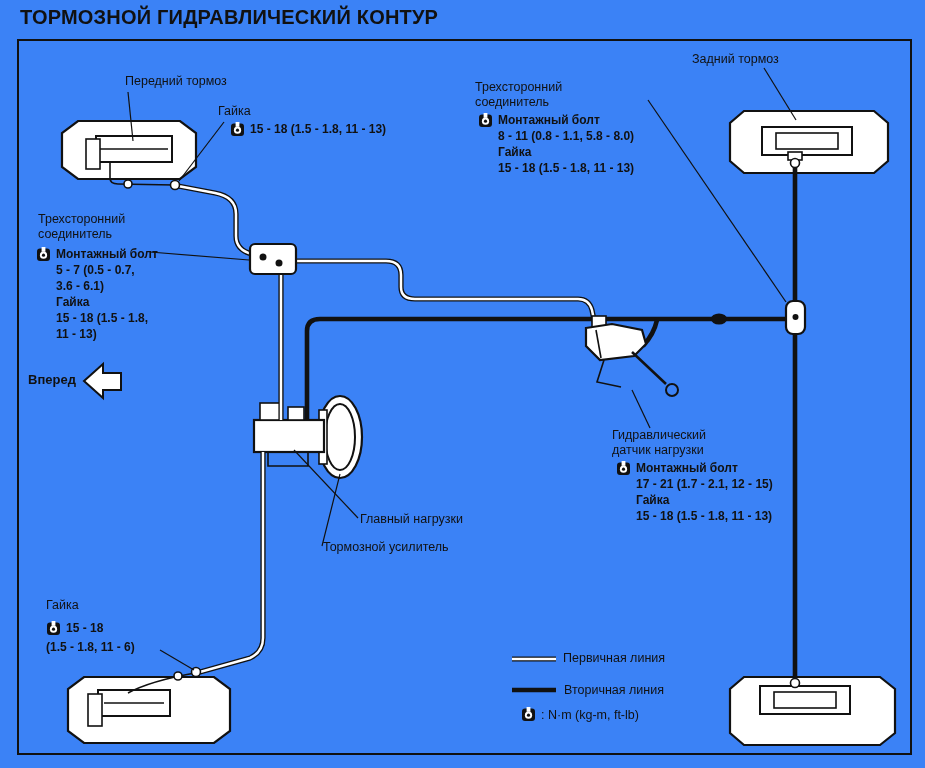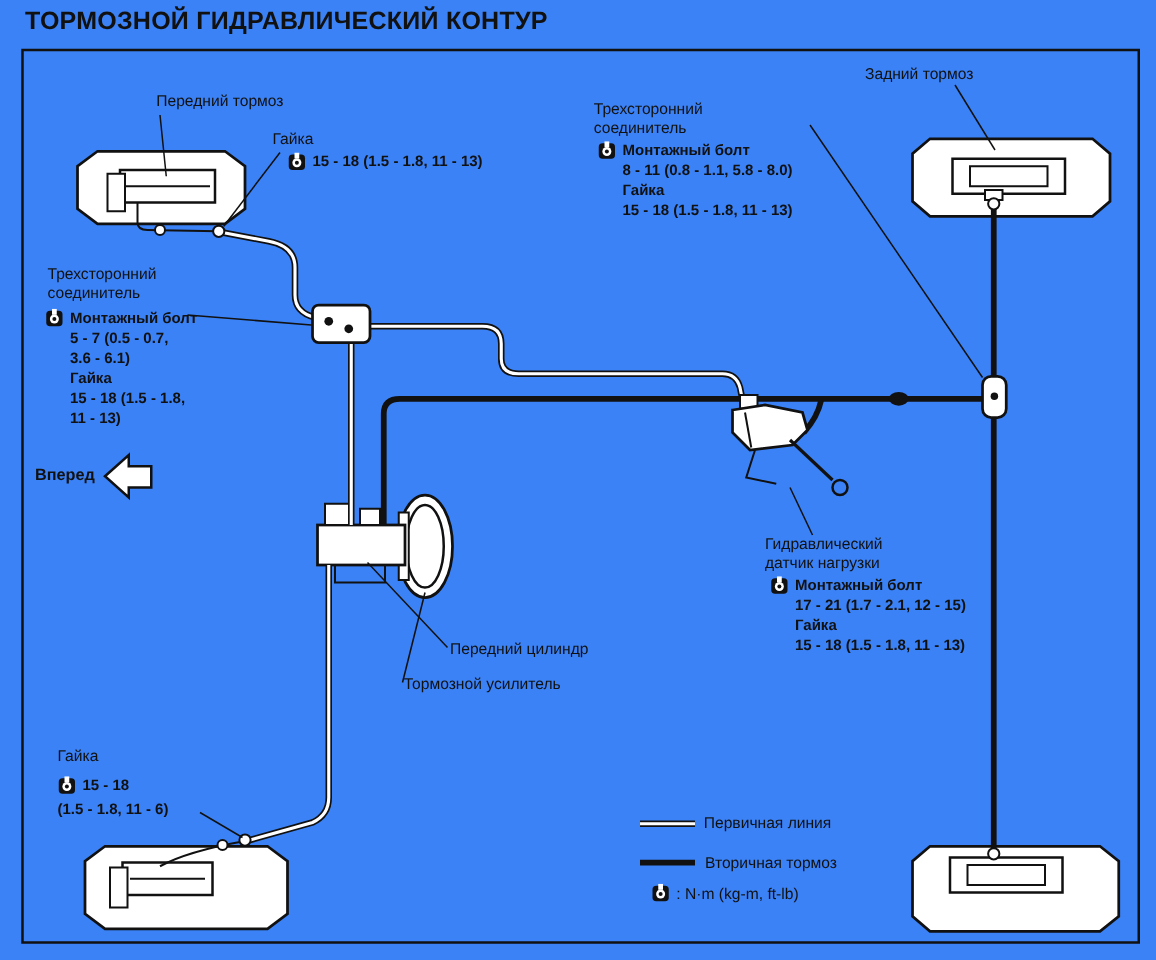--- a/index.html
+++ b/index.html
@@ -229,21 +229,21 @@
           <rect x="5.6" y="0" width="3.8" height="4.8" fill="#fff"></rect>
           <circle cx="7.5" cy="8.2" r="1.6" fill="#111"></circle>
         </svg></span>
     <div>Монтажный болт</div>
     <div>17 - 21 (1.7 - 2.1, 12 - 15)</div>
     <div>Гайка</div>
     <div>15 - 18 (1.5 - 1.8, 11 - 13)</div>
   </div>
 
   <div class="lbl" style="left:360px;top:512px">
-    <span>Передний цилиндр</span>
+    <span>Главный нагрузки</span>
   </div>
   <div class="lbl" style="left:323px;top:540px">
     <span>Тормозной усилитель</span>
   </div>
 
   <div class="lbl" style="left:46px;top:598px">
     <span>Гайка</span>
   </div>
   <div class="specblock" style="left:46px;top:620px">
     <span class="ticon"><svg width="15" height="15" viewBox="0 0 15 15">
@@ -255,21 +255,21 @@
     <div>15 - 18</div>
   </div>
   <div class="boldline" style="left:46px;top:640px">
     <span>(1.5 - 1.8, 11 - 6)</span>
   </div>
 
   <div class="lbl" style="left:563px;top:651px">
     <span>Первичная линия</span>
   </div>
   <div class="lbl" style="left:564px;top:683px">
-    <span>Вторичная тормоз</span>
+    <span>Вторичная линия</span>
   </div>
   <div class="lbl" style="left:521px;top:707px">
     <span class="ticon"><svg width="15" height="15" viewBox="0 0 15 15">
           <rect x="1" y="1.5" width="13" height="12.5" rx="3" fill="#111"></rect>
           <circle cx="7.5" cy="8.2" r="3.6" fill="#fff"></circle>
           <rect x="5.6" y="0" width="3.8" height="4.8" fill="#fff"></rect>
           <circle cx="7.5" cy="8.2" r="1.6" fill="#111"></circle>
         </svg></span><span>: N·m (kg-m, ft-lb)</span>
   </div>
 

